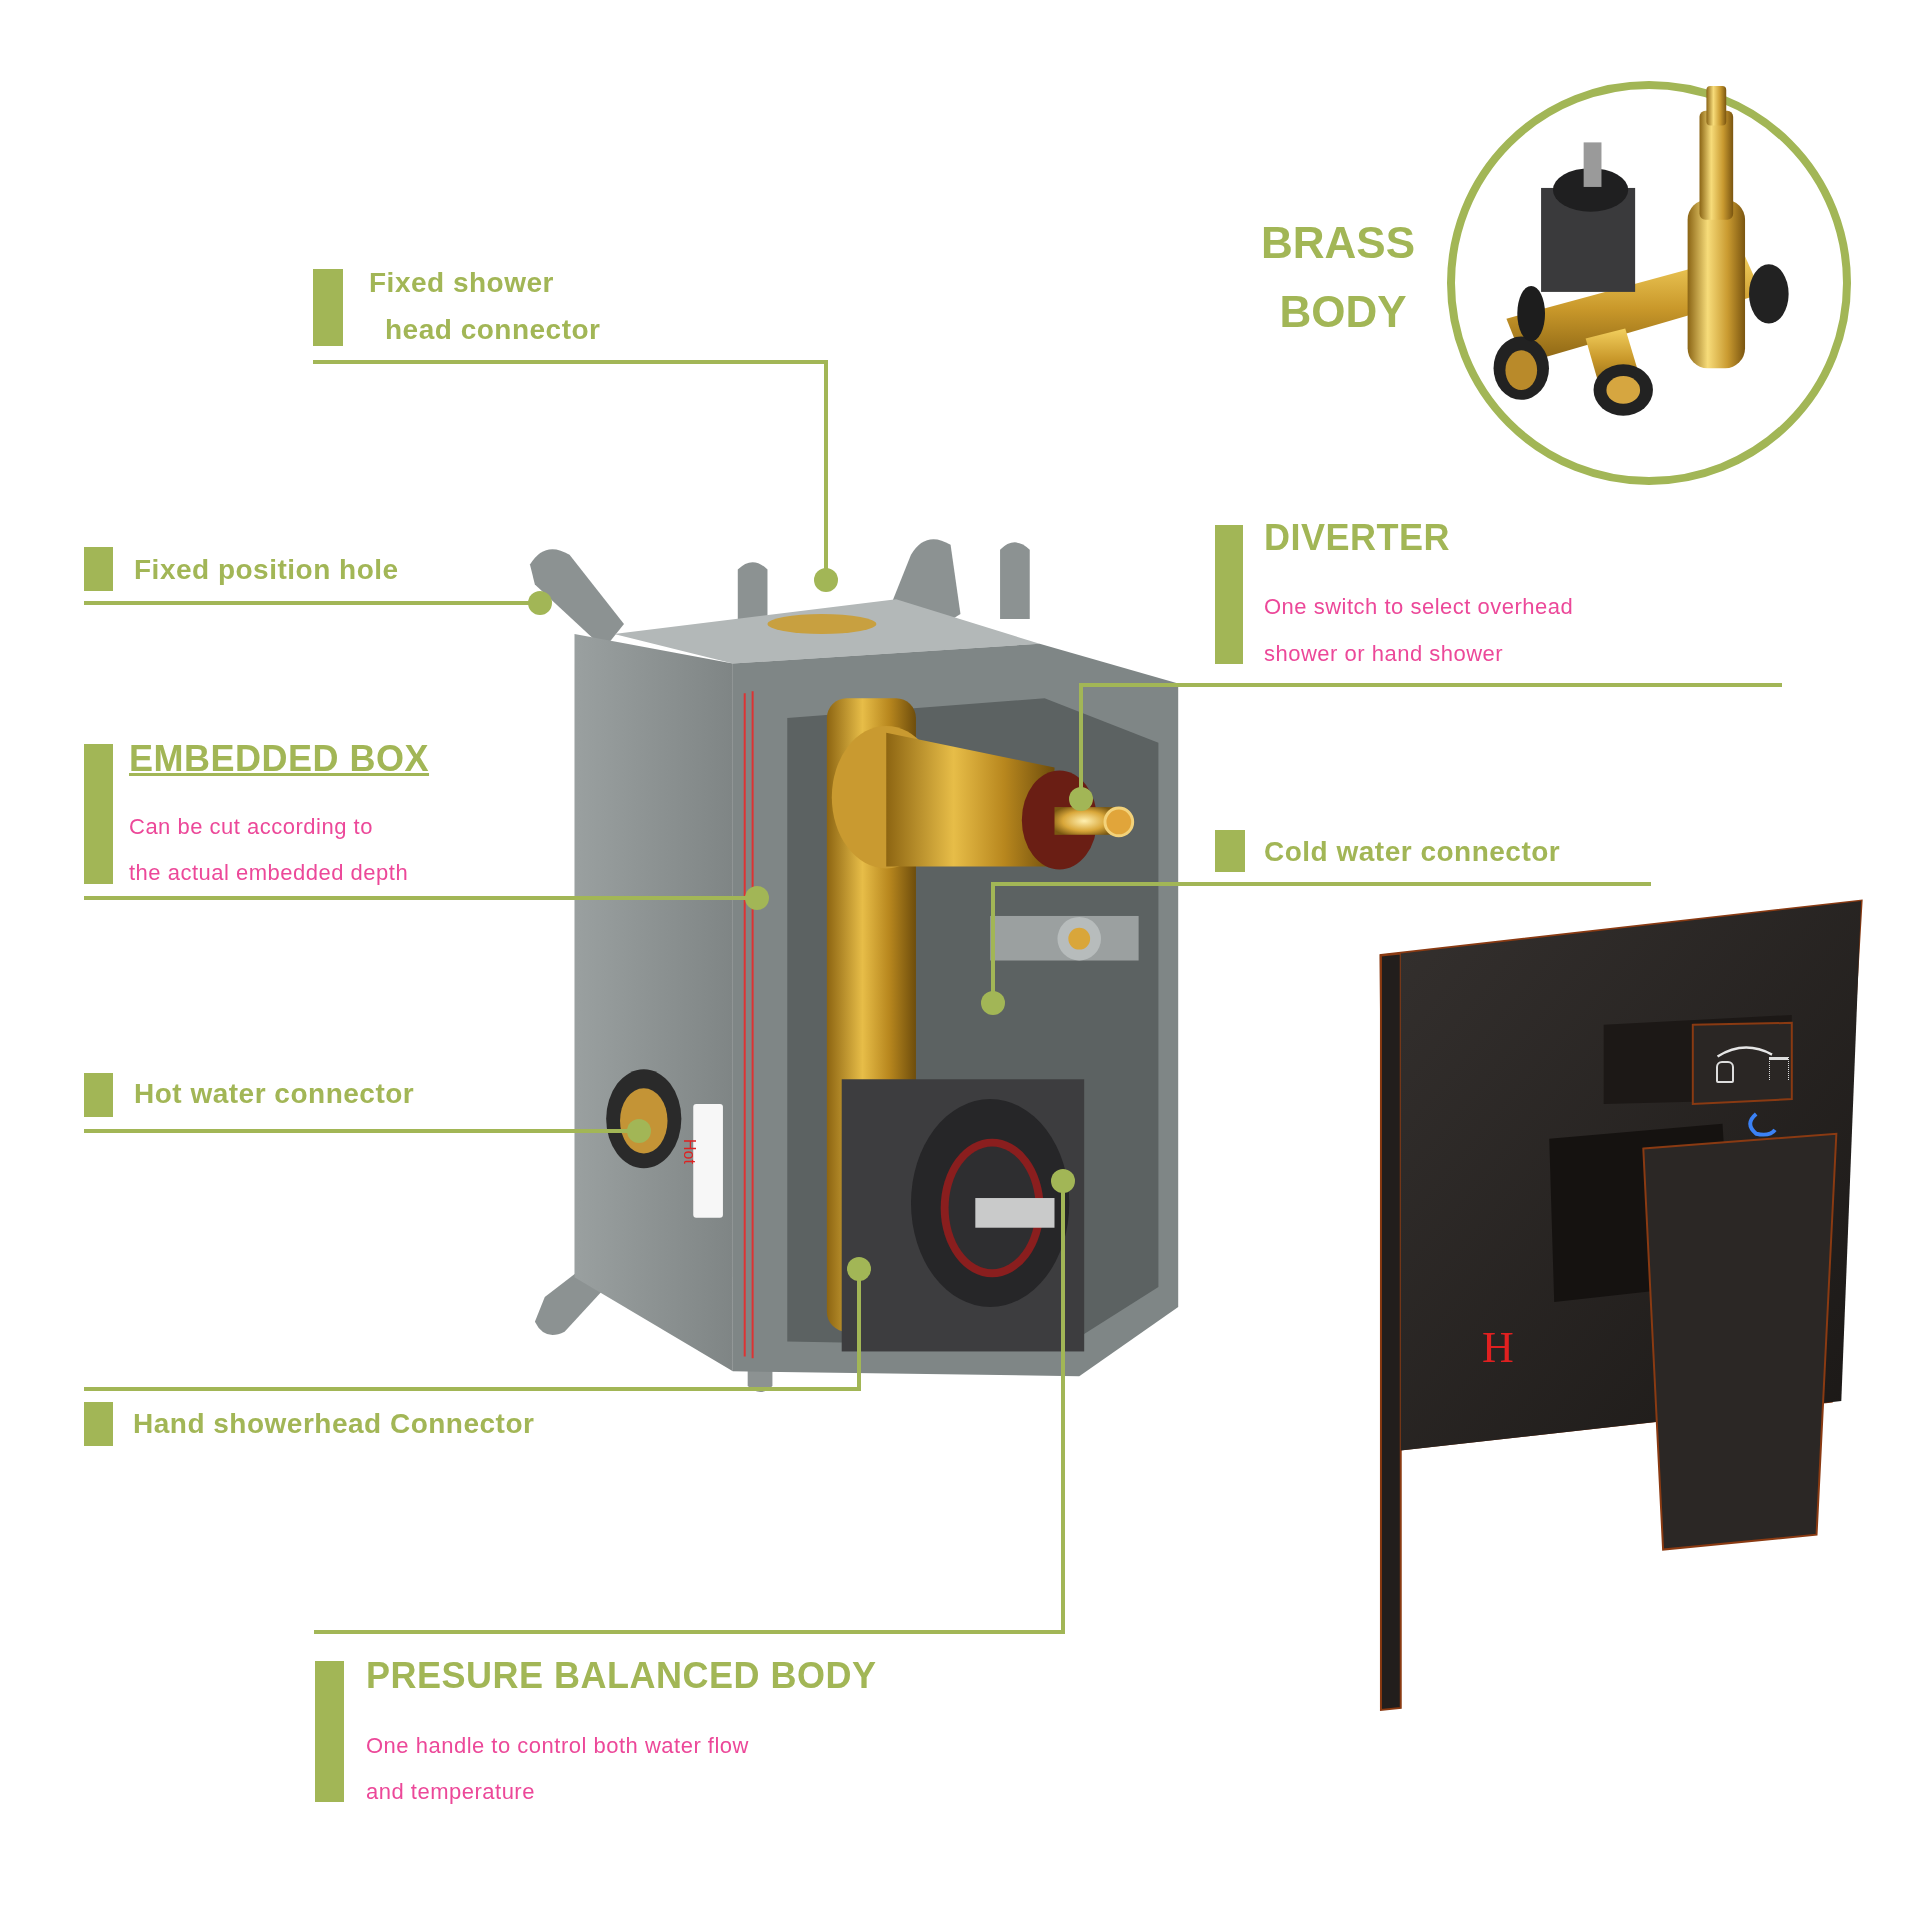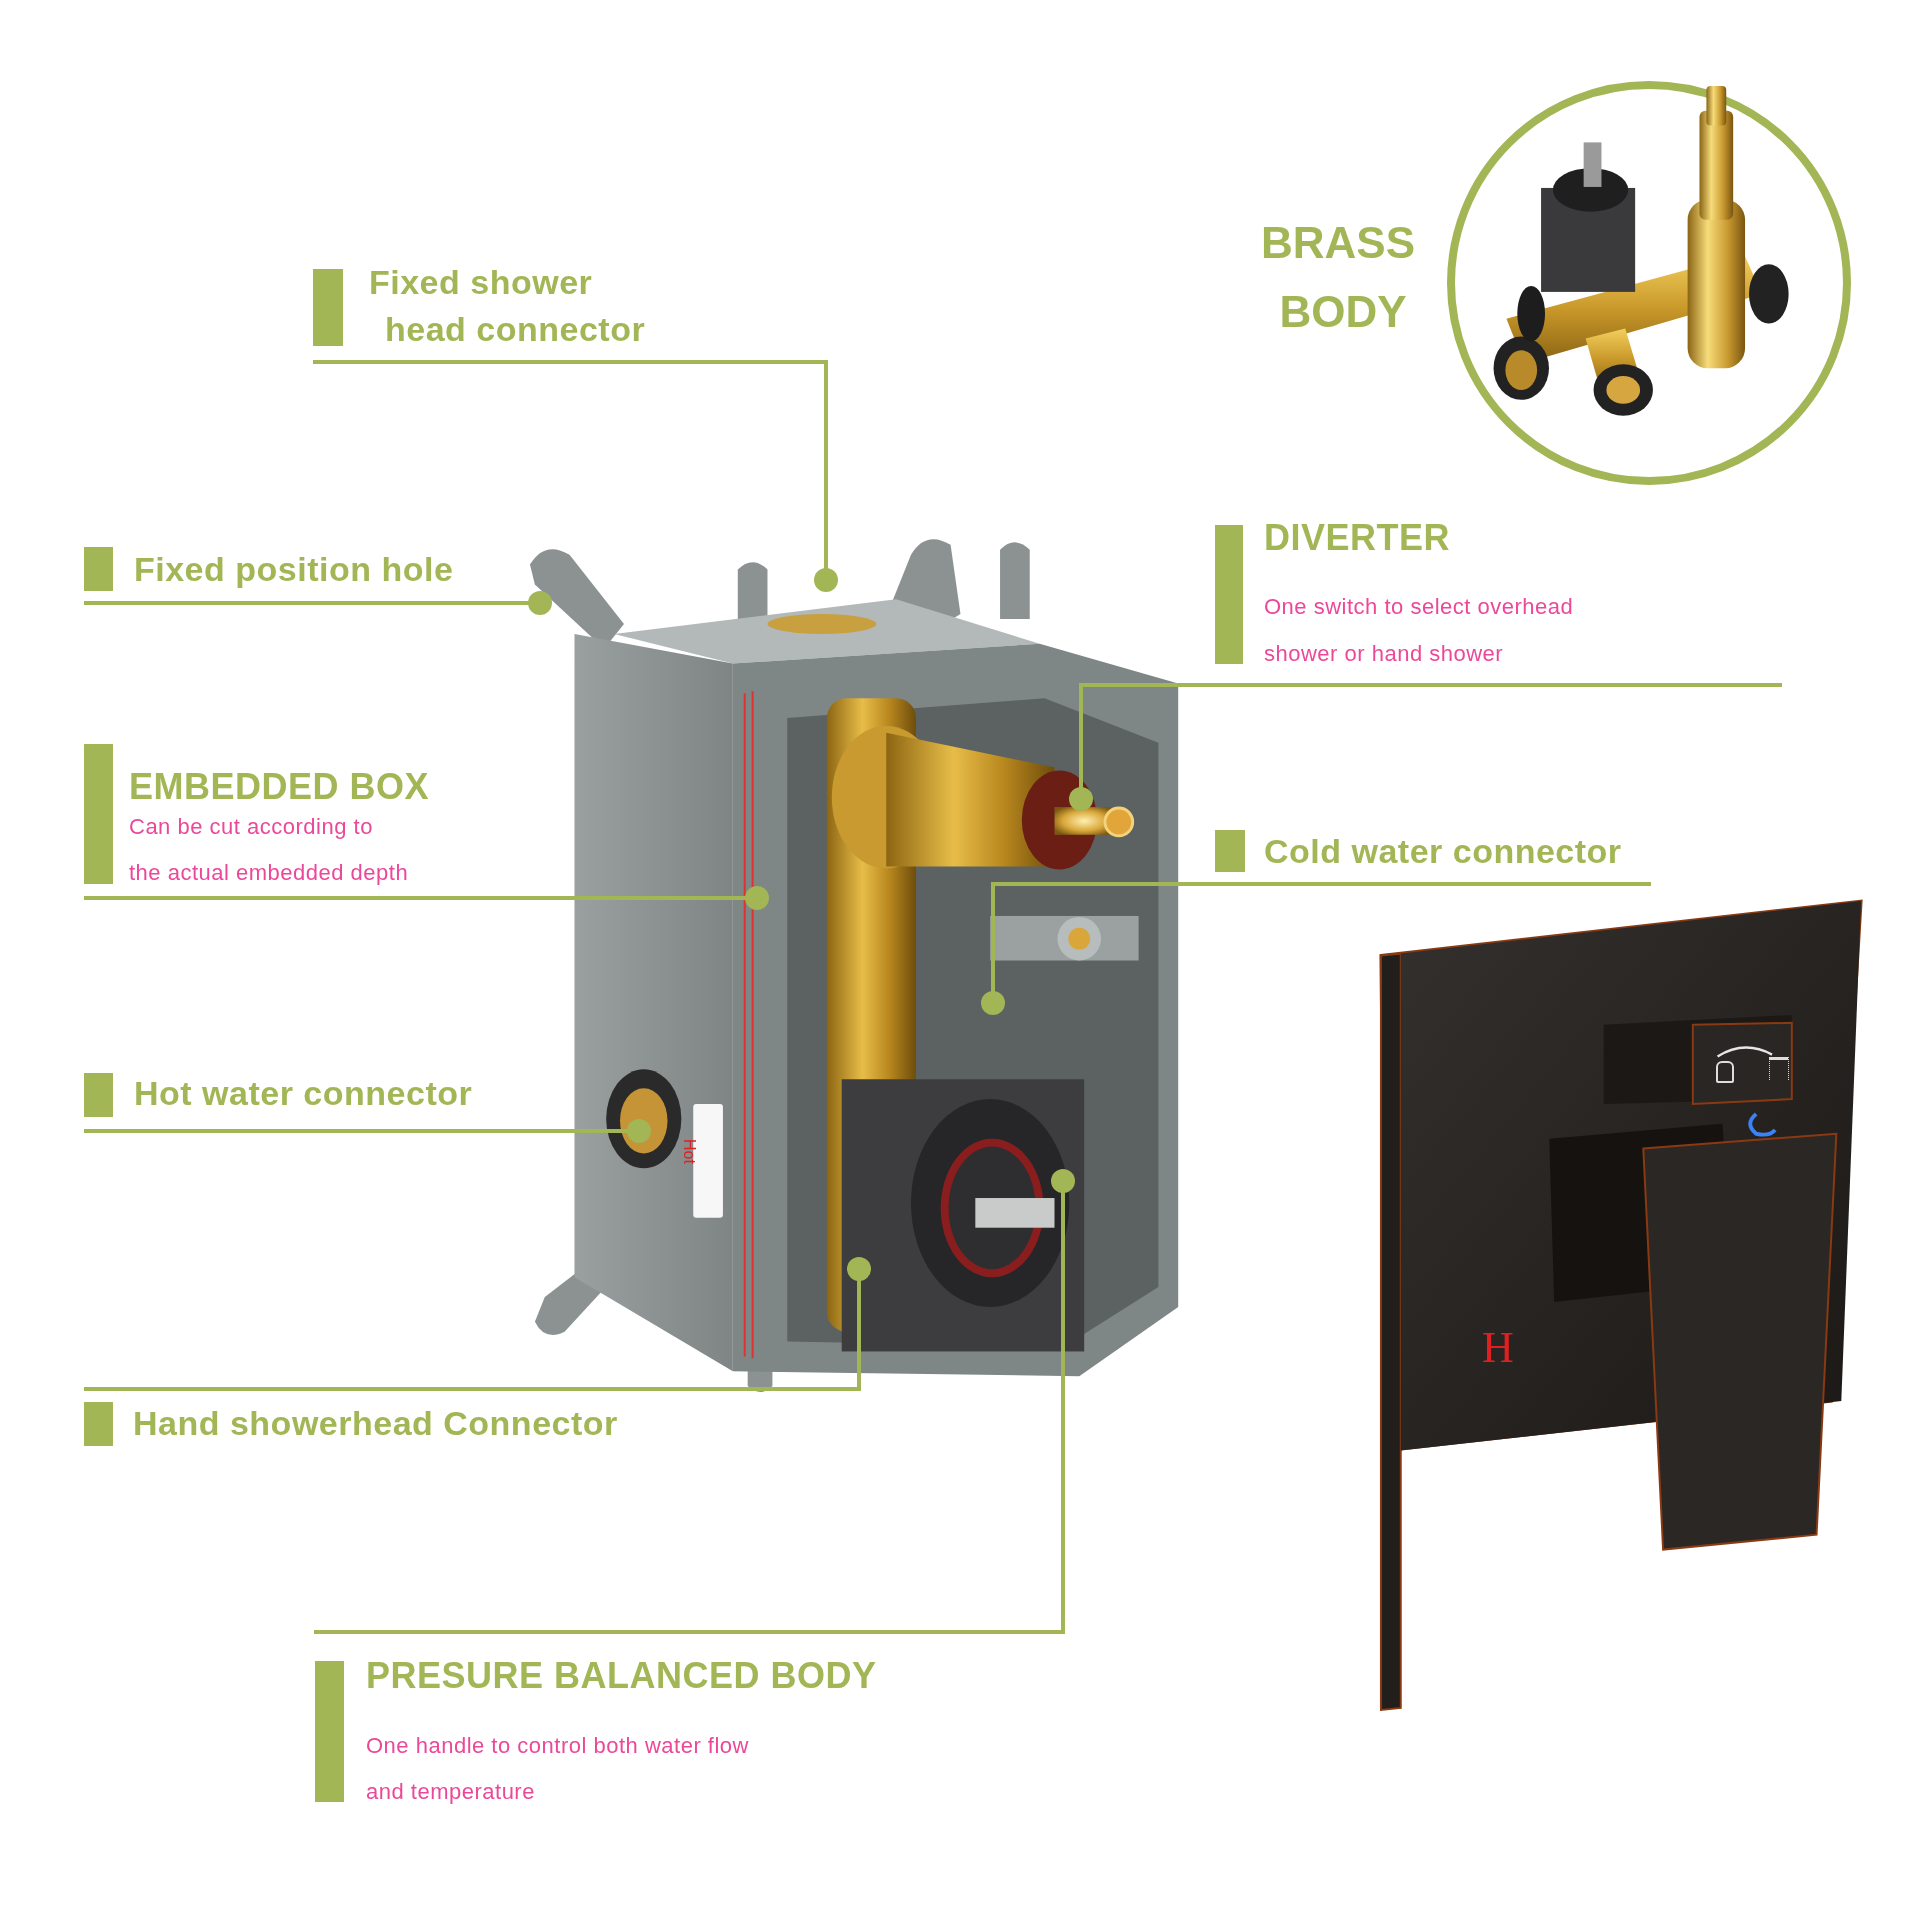--- a/index.html
+++ b/index.html
@@ -7,21 +7,21 @@
          font-family: "Liberation Sans", "DejaVu Sans", sans-serif; }
   .abs { position: absolute; }
   .bar { position: absolute; background: #a2b656; }
   .hline, .vline { position: absolute; background: #a2b656; }
   .hline { height: 4px; }
   .vline { width: 4px; }
   .dot { position: absolute; width: 24px; height: 24px; border-radius: 50%;
          background: #a2b656; margin-left: -12px; margin-top: -12px; z-index: 5; }
   .label { position: absolute; color: #a2b656; font-weight: bold; white-space: nowrap;
            letter-spacing: 0.5px; }
-  .label-sm { font-size: 34px; line-height: 47px; }
+  .label-sm { font-size: 28px; line-height: 47px; }
   .title { position: absolute; color: #a2b656; font-weight: bold; font-size: 36px;
            white-space: nowrap; letter-spacing: 0.5px; }
   .body-text { position: absolute; color: #ec4899; font-weight: normal; font-size: 22px;
                line-height: 47px; white-space: nowrap; letter-spacing: 0.5px; }
   .brass-label { position: absolute; color: #a2b656; font-weight: bold; font-size: 44px;
                  line-height: 69px; text-align: center; }
   .circle { position: absolute; border: 8px solid #a2b656; border-radius: 50%;
             box-sizing: border-box; background: #fff; }
   svg { position: absolute; overflow: visible; }
 </style>
@@ -162,21 +162,21 @@
 <div class="hline" style="left:313px; top:360px; width:515px;"></div>
 <div class="vline" style="left:824px; top:360px; height:220px;"></div>
 <div class="dot" style="left:826px; top:580px;"></div>
 
 <div class="bar" style="left:84px; top:547px; width:29px; height:44px;"></div>
 <div class="label label-sm" style="left:134px; top:546px;">Fixed position hole</div>
 <div class="hline" style="left:84px; top:601px; width:455px;"></div>
 <div class="dot" style="left:540px; top:603px;"></div>
 
 <div class="bar" style="left:84px; top:744px; width:29px; height:140px;"></div>
-<div class="title" style="left:129px; top:766px;">EMBEDDED BOX</div>
+<div class="title" style="left:129px; top:738px;text-decoration:underline;">EMBEDDED BOX</div>
 <div class="body-text" style="left:129px; top:803px;">Can be cut according to</div>
 <div class="body-text" style="left:129px; top:849px;">the actual embedded depth</div>
 <div class="hline" style="left:84px; top:896px; width:673px;"></div>
 <div class="dot" style="left:757px; top:898px;"></div>
 
 <div class="bar" style="left:84px; top:1073px; width:29px; height:44px;"></div>
 <div class="label label-sm" style="left:134px; top:1070px;">Hot water connector</div>
 <div class="hline" style="left:84px; top:1129px; width:554px;"></div>
 <div class="dot" style="left:639px; top:1131px;"></div>
 

